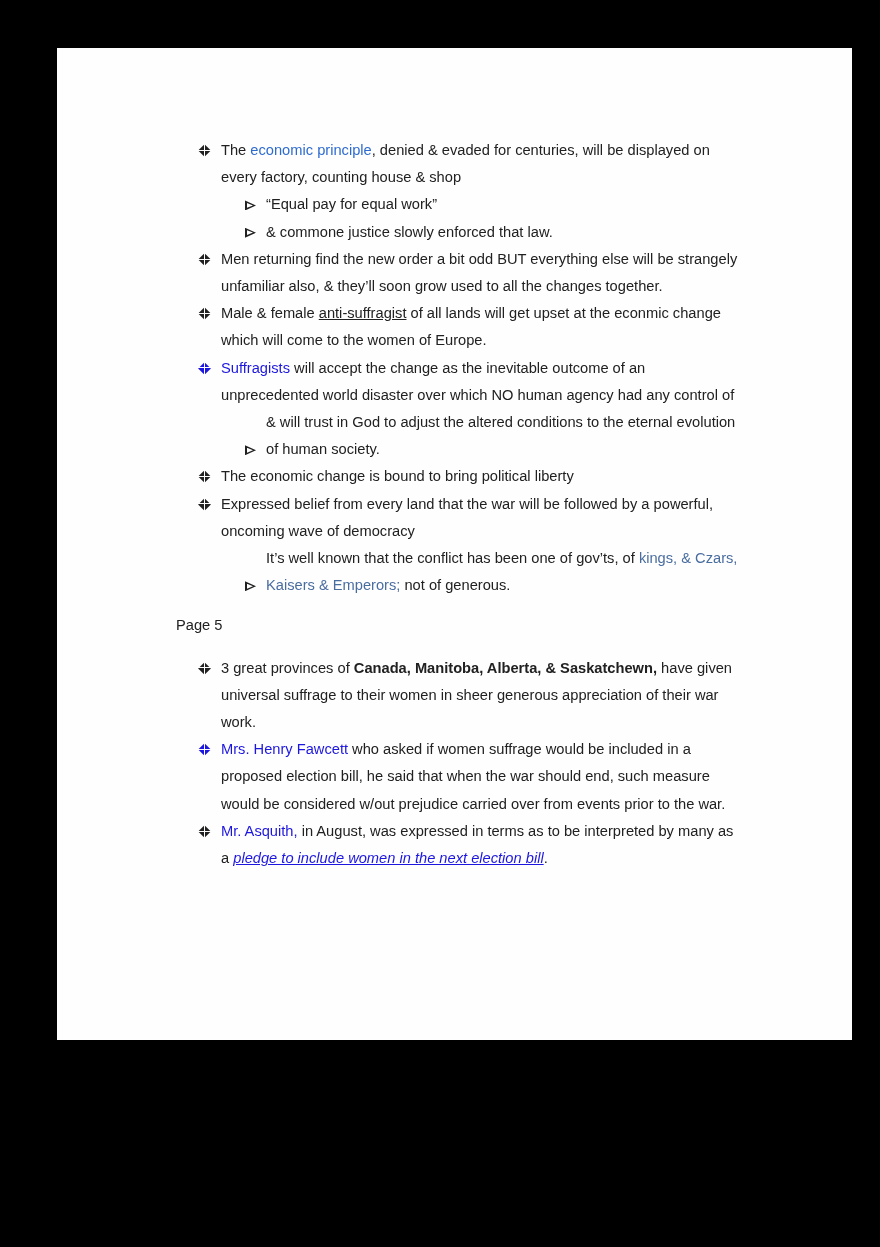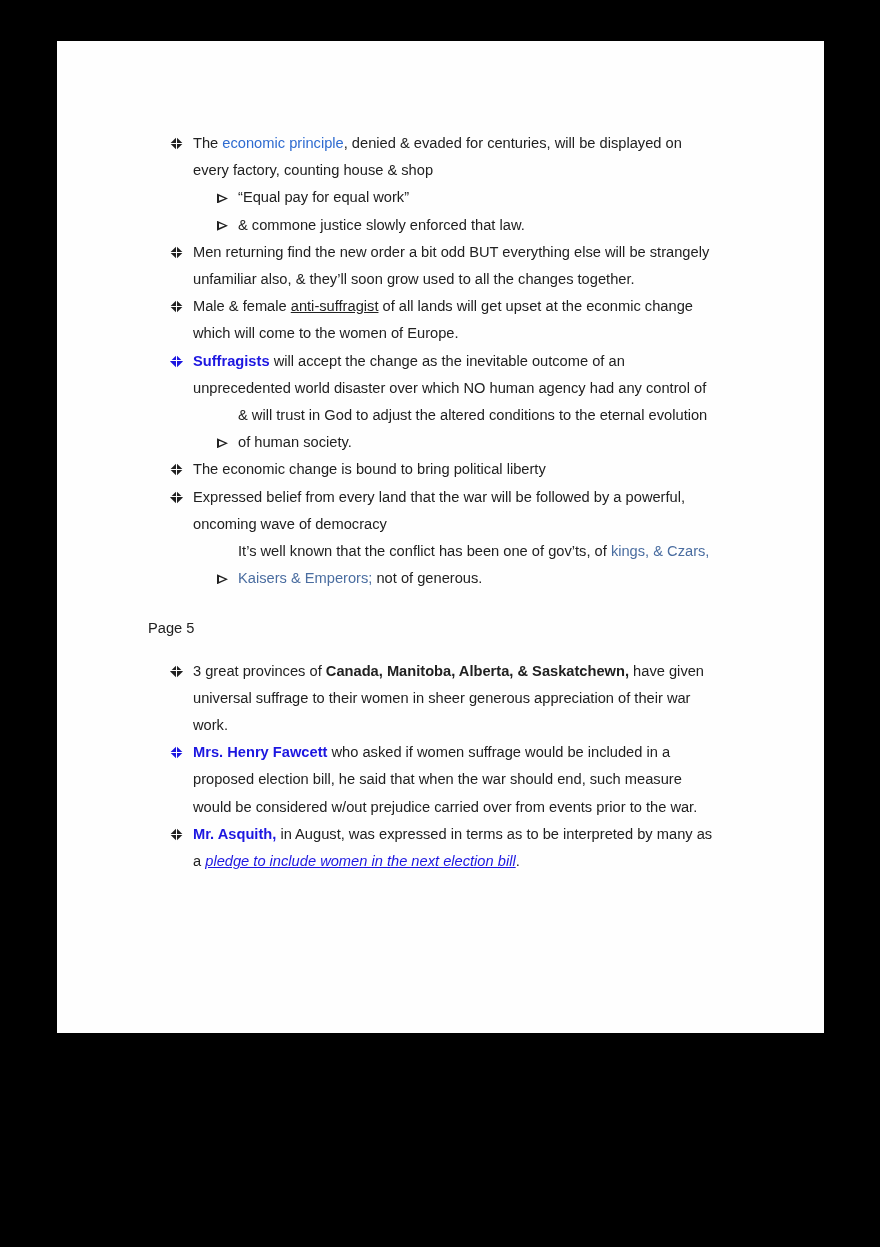--- a/index.html
+++ b/index.html
@@ -2,22 +2,23 @@
 <html style="--bg: #000000; --text: #212121; --link: #2e6bd0; --steel: #4a6da0; --boldblue: #1c16e0;"><head>
 <meta charset="utf-8">
 <style>
   html,body{margin:0;padding:0;}
   body{
     width:880px;height:1247px;position:relative;overflow:hidden;
     background:var(--bg,#000);
     font-family:"Liberation Sans","DejaVu Sans",sans-serif;
   }
   .paper{
-    position:absolute;left:57px;top:41px;width:767px;height:992px;
+    position:absolute;left:57px;top:48px;width:767px;height:992px;
     background:var(--paper,#fefefe);
+    padding-left:28px;
   }
   .content{
     padding:89px 84px 0 91px;
     font-size:14.67px;line-height:27.2px;color:var(--text,#212121);
   }
   ul.blist{list-style:none;margin:0;padding:0;}
   li.bitem{display:flex;align-items:flex-start;}
   li.lv1{padding-left:22px;}
   li.lv2{padding-left:67px;align-items:flex-end;}
   .bullet{flex:0 0 23px;position:relative;height:27.2px;}
@@ -40,25 +41,25 @@
     clip-path:polygon(0 0,100% 50%,0 100%);
   }
   .b-arrow::after{
     content:'';position:absolute;left:4px;top:11.6px;width:6px;height:4.8px;
     background:var(--paper,#fefefe);
     clip-path:polygon(0 0,100% 50%,0 100%);
   }
   .text{flex:1;white-space:pre-wrap;}
   .seg.link{color:var(--link,#2e6bd0);}
   .seg.steel{color:var(--steel,#4a6da0);}
-  .seg.boldblue{color:var(--boldblue,#1c16e0);font-weight:bold;}
+  .seg.boldblue{color:var(--boldblue,#1c16e0);font-weight:normal;}
   .seg.bold{font-weight:bold;}
   .seg.under{text-decoration:underline;}
   .seg.linkunder{color:var(--boldblue,#1c16e0);text-decoration:underline;font-style:italic;}
-  .page-label{margin:23px 0 15px 0;line-height:27.2px;}
+  .page-label{margin:13px 0 15px 0;line-height:27.2px;}
 </style>
 </head>
 <body>
 
 <div class="paper">
   <div class="content">
     <ul class="blist">
         <li class="bitem lv1">
           <span class="bullet b-diamond"></span>
           <div class="text"><span class="seg plain">The </span><span class="seg link">economic principle</span><span class="seg plain">, denied &amp; evaded for centuries, will be displayed on

